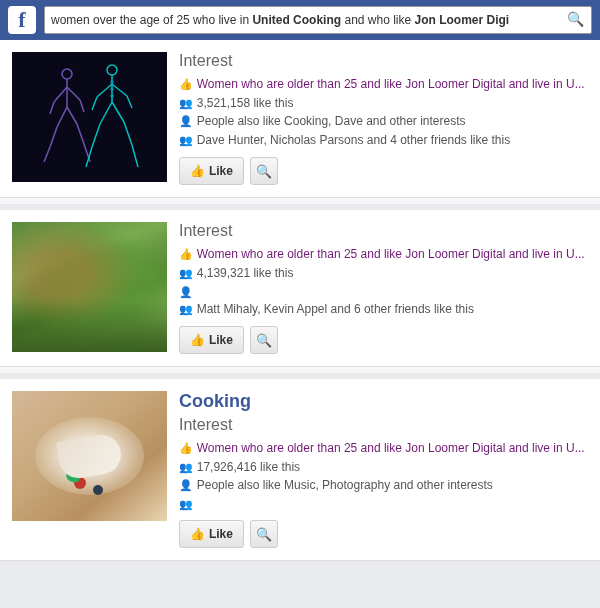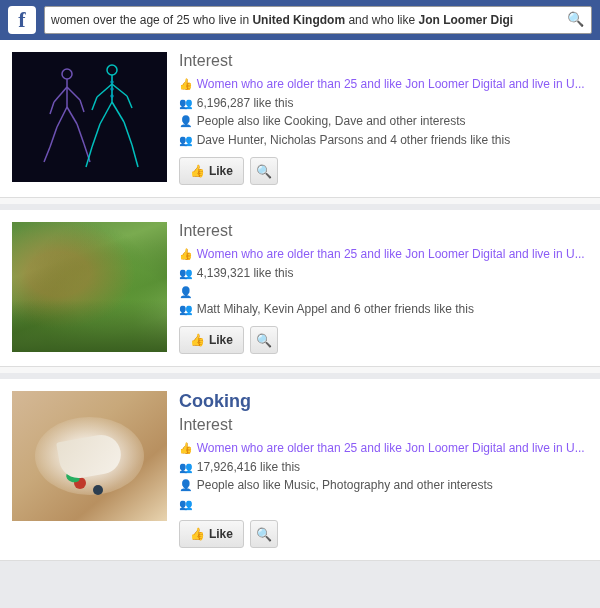--- a/index.html
+++ b/index.html
@@ -198,21 +198,21 @@
       line-height: 1.3;
     }
 
     .result-meta .meta-icon {
       flex-shrink: 0;
       color: #6d84b4;
       font-size: 11px;
     }
 
     .result-meta .meta-text {
-      color: #8b5cf6;
+      color: #701a75;
     }
 
     .result-meta .meta-text-plain {
       color: #555;
     }
 
     .result-actions {
       display: flex;
       gap: 6px;
       margin-top: 6px;
@@ -251,21 +251,21 @@
       height: 6px;
     }
   </style>
 </head>
 <body>
 
 <div class="header">
   <div class="fb-logo">f</div>
   <div class="search-bar">
     <div class="search-text">
-      women over the age of 25 who live in <strong>United Kingdom</strong> and who like <strong>Jon Loomer Digi</strong>
+      women over the age of 25 who live in <strong>United Cooking</strong> and who like <strong>Jon Loomer Digi</strong>
     </div>
     <div class="search-icon-wrap">🔍</div>
   </div>
 </div>
 
 <div class="results">
 
   <div class="result-card">
     <div class="result-image">
       <div class="img-walking">
@@ -313,21 +313,21 @@
       </div>
     </div>
     <div class="result-content">
       <div class="result-type">Interest</div>
       <div class="result-meta">
         <span class="meta-icon">👍</span>
         <span class="meta-text">Women who are older than 25 and like Jon Loomer Digital and live in U...</span>
       </div>
       <div class="result-meta">
         <span class="meta-icon">👥</span>
-        <span class="meta-text-plain">6,196,287 like this</span>
+        <span class="meta-text-plain">3,521,158 like this</span>
       </div>
       <div class="result-meta">
         <span class="meta-icon">👤</span>
         <span class="meta-text-plain">People also like Cooking, Dave and other interests</span>
       </div>
       <div class="result-meta">
         <span class="meta-icon">👥</span>
         <span class="meta-text-plain">Dave Hunter, Nicholas Parsons and 4 other friends like this</span>
       </div>
       <div class="result-actions">

